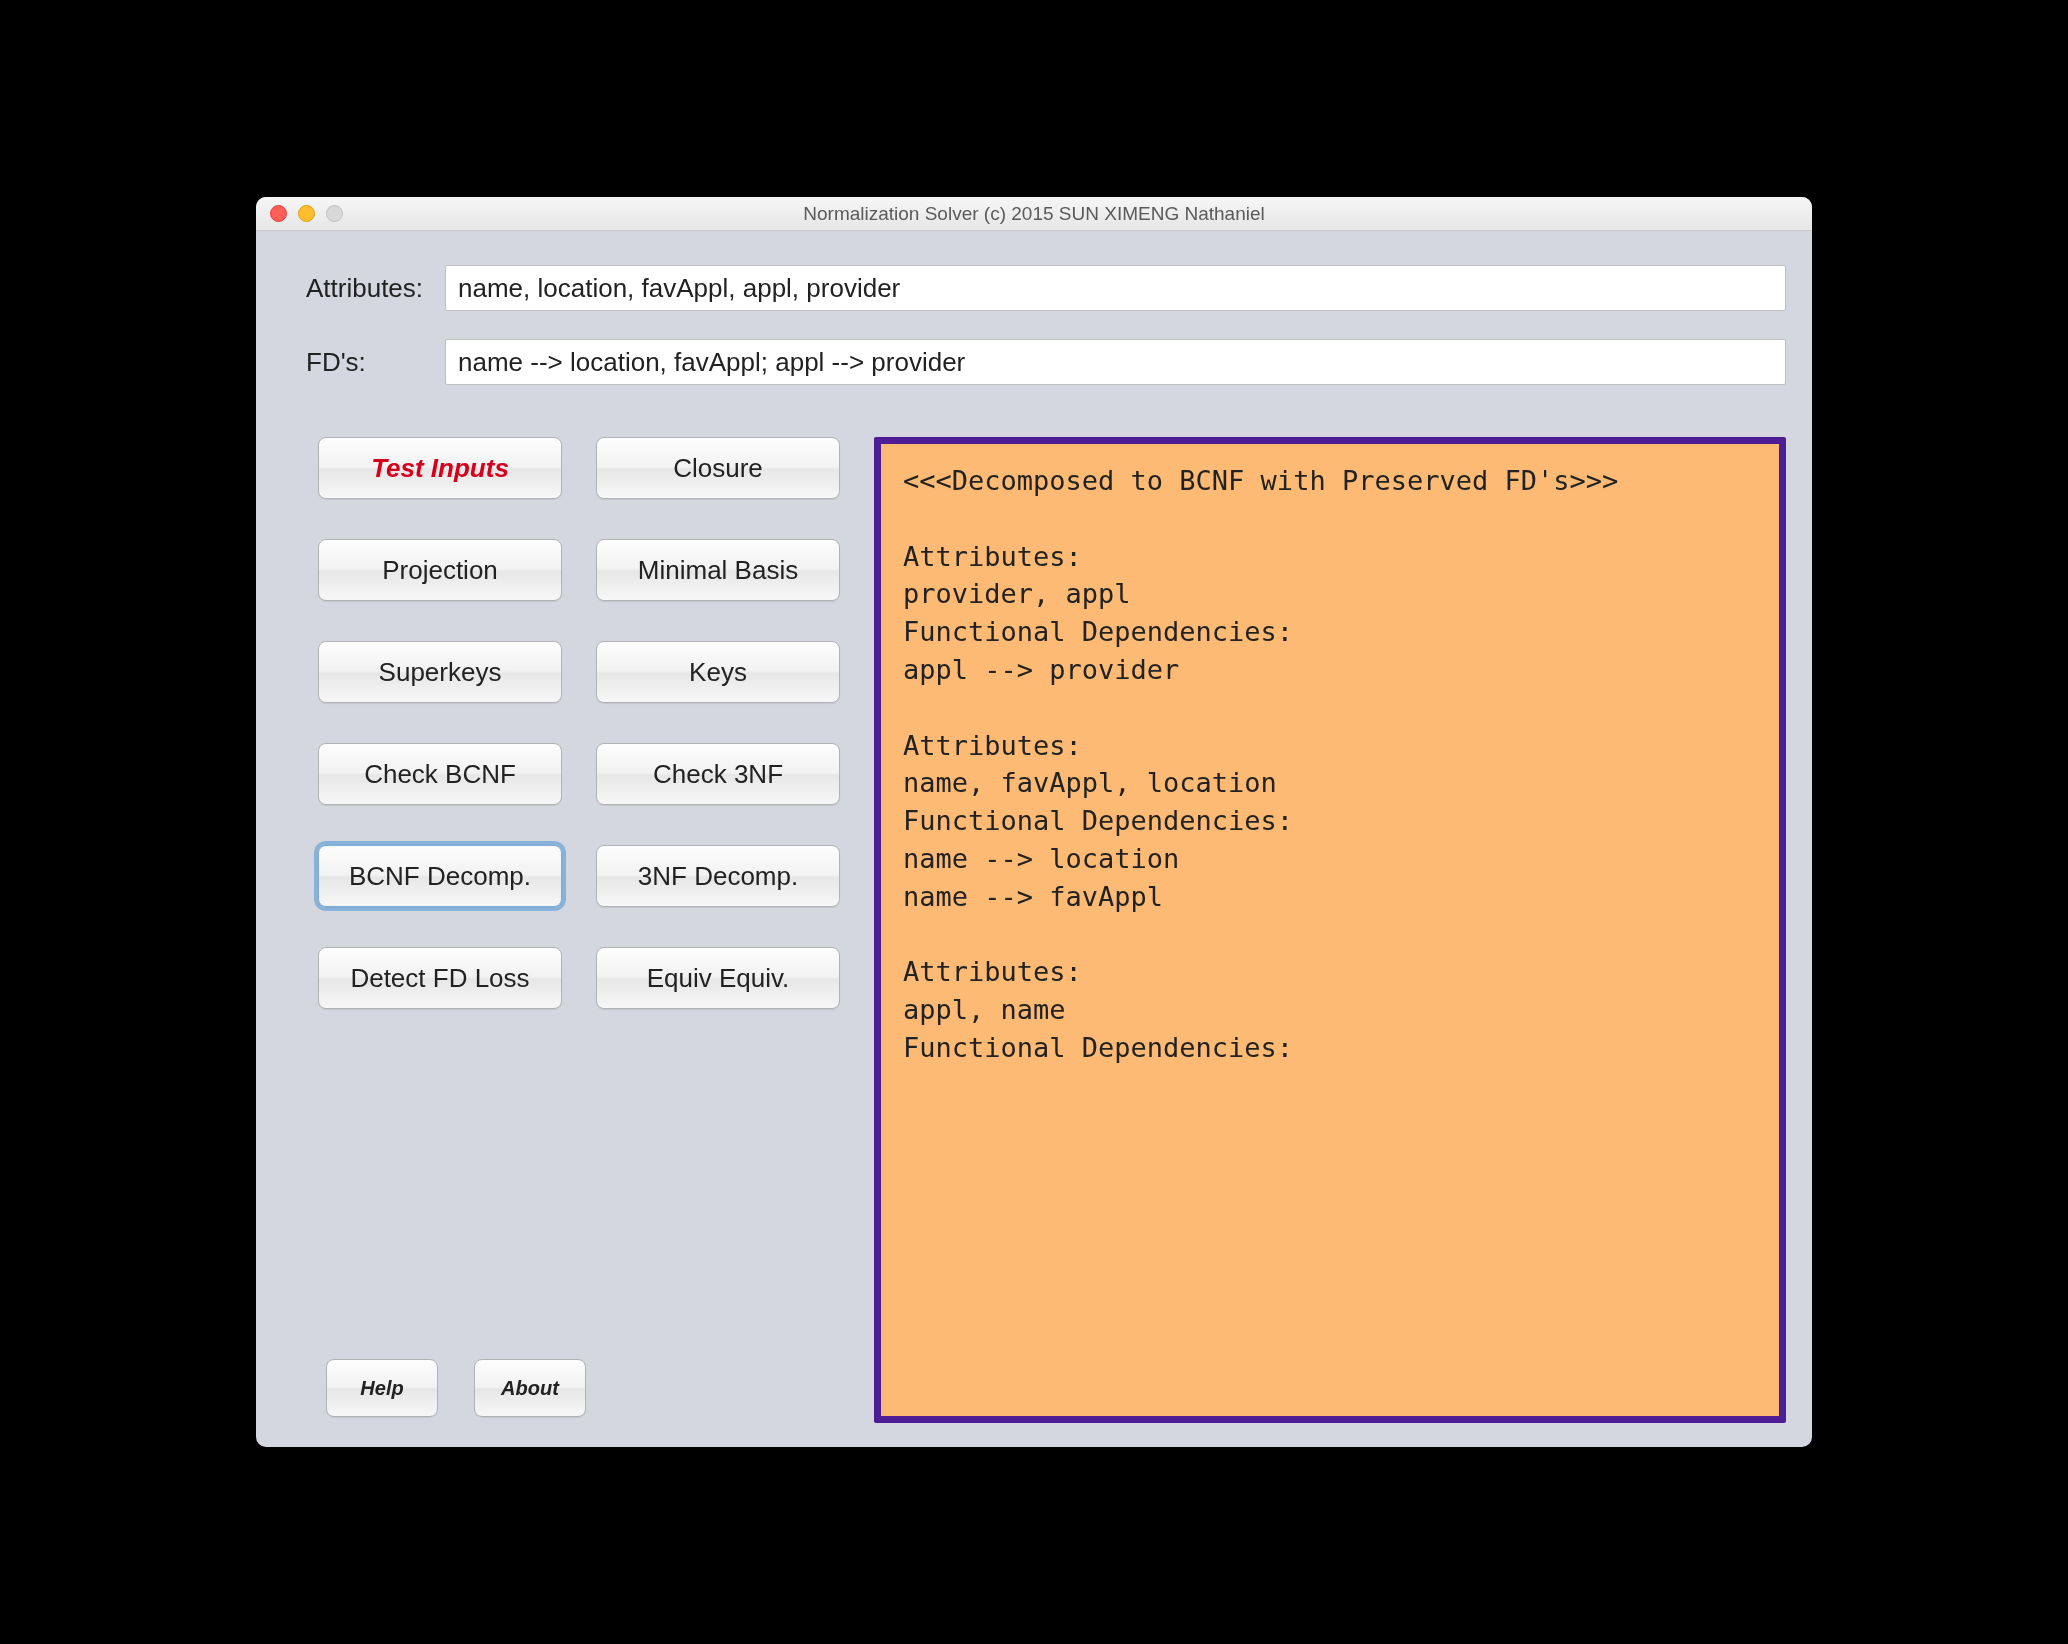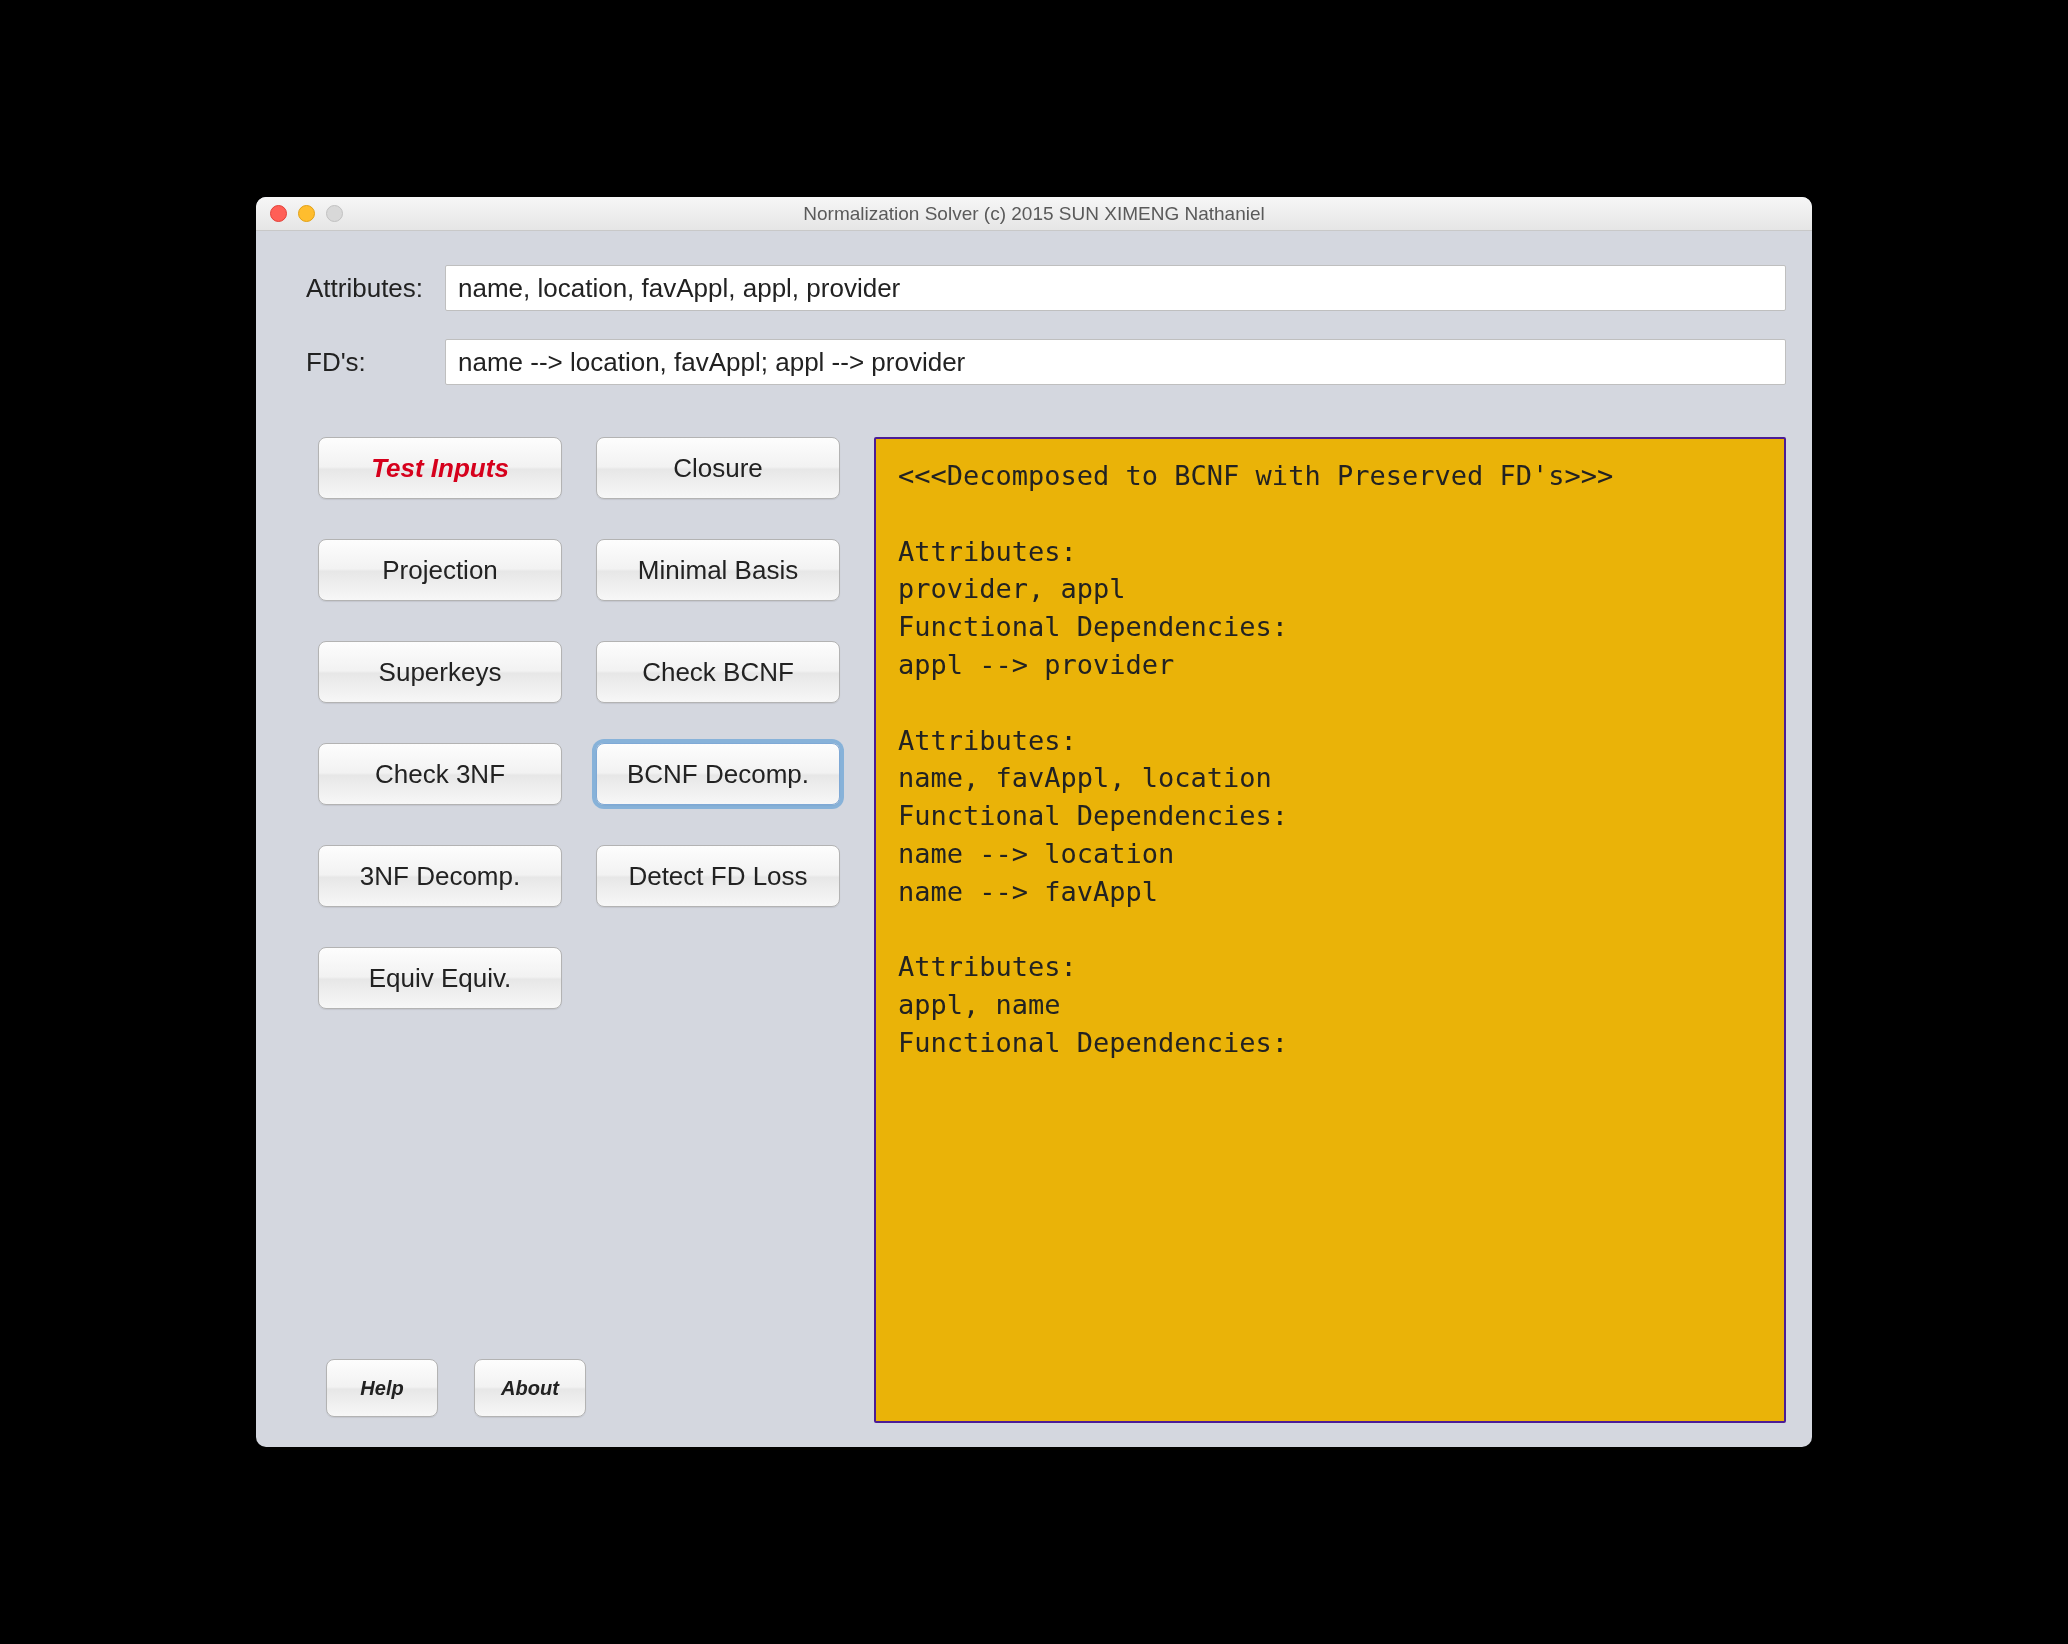--- a/index.html
+++ b/index.html
@@ -127,22 +127,22 @@
   .mac-button.small {
     width: 112px;
     height: 58px;
     font-size: 20px;
     font-style: italic;
     font-weight: bold;
     margin-left: 8px;
   }
   .output-panel {
     flex: 1;
-    background: #eab308;
-    border: 2px solid #4c1d95;
+    background: #fdba74;
+    border: 7px solid #4c1d95;
     border-radius: 2px;
     padding: 18px 22px;
     font-family: "Menlo", "Monaco", "Consolas", monospace;
     font-size: 27px;
     line-height: 1.4;
     color: #222;
     white-space: pre-wrap;
     overflow: auto;
   }
 </style>
@@ -172,20 +172,21 @@
     </div>
 
     <div class="main-row">
       <div class="buttons-col">
         <div class="button-grid">
           <button class="mac-button emph">Test Inputs</button>
           <button class="mac-button">Closure</button>
           <button class="mac-button">Projection</button>
           <button class="mac-button">Minimal Basis</button>
           <button class="mac-button">Superkeys</button>
+          <button class="mac-button">Keys</button>
           <button class="mac-button">Check BCNF</button>
           <button class="mac-button">Check 3NF</button>
           <button class="mac-button focused">BCNF Decomp.</button>
           <button class="mac-button">3NF Decomp.</button>
           <button class="mac-button">Detect FD Loss</button>
           <button class="mac-button">Equiv Equiv.</button>
         </div>
         <div class="small-buttons">
           <button class="mac-button small">Help</button>
           <button class="mac-button small">About</button>

